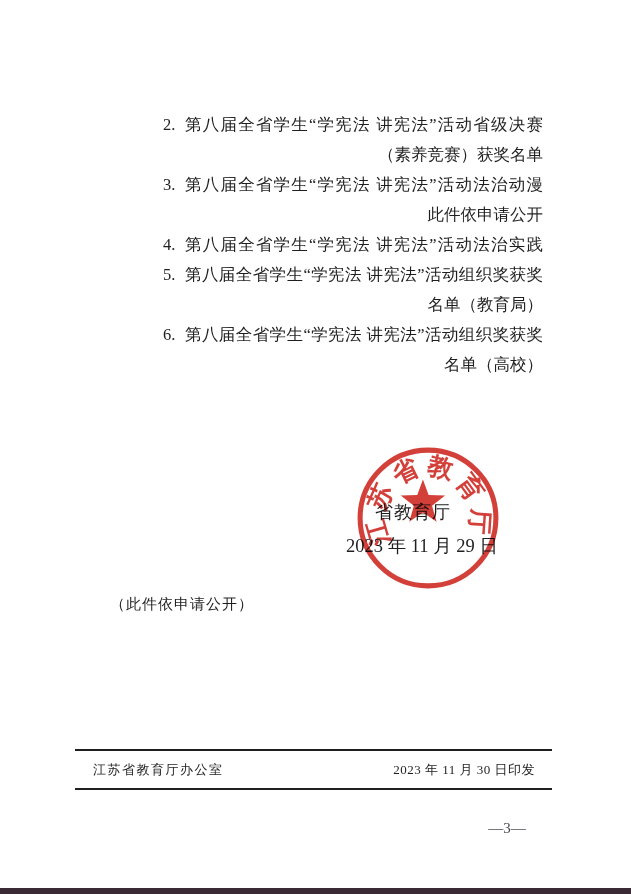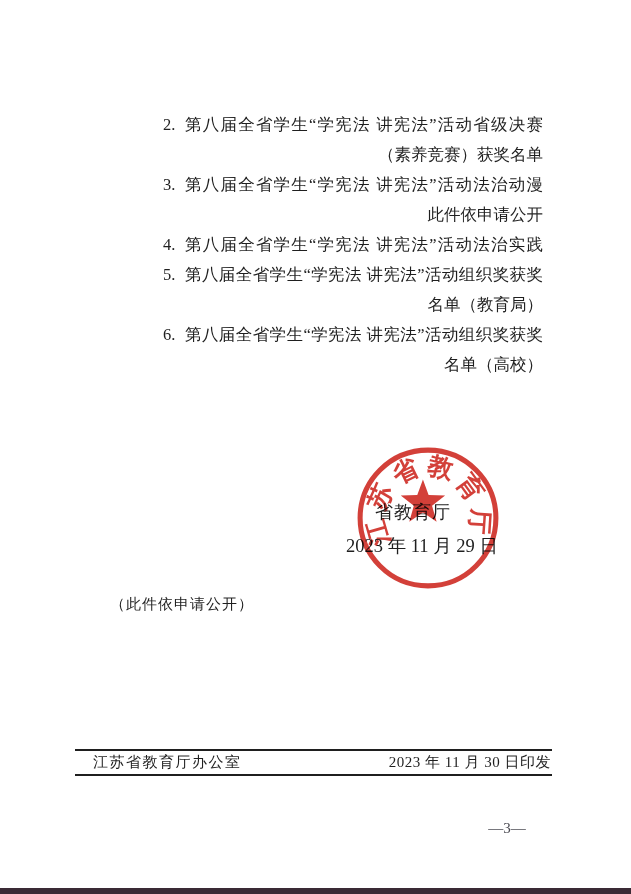--- a/index.html
+++ b/index.html
@@ -96,37 +96,37 @@
     white-space: nowrap;
     margin-top: 32px;
   }
 
   
   .footer {
     position: absolute;
     left: 75px;
     top: 749px;
     width: 477px;
-    height: 27px;
+    height: 41px;
     border-top: 2px solid #1f1f1f;
     border-bottom: 2px solid #1f1f1f;
     display: flex;
     justify-content: space-between;
     align-items: center;
     padding: 0;
     box-sizing: border-box;
-    font-size: 15px;
+    font-size: 13px;
   }
   .footer .office {
     margin-left: 18px;
     letter-spacing: 1.5px;
     white-space: nowrap;
   }
   .footer .printdate {
-    margin-right: 1px;
+    margin-right: 17px;
     letter-spacing: 0.5px;
     white-space: nowrap;
   }
 
   
   .pagenum {
     position: absolute;
     left: 477px;
     top: 820px;
     width: 60px;

